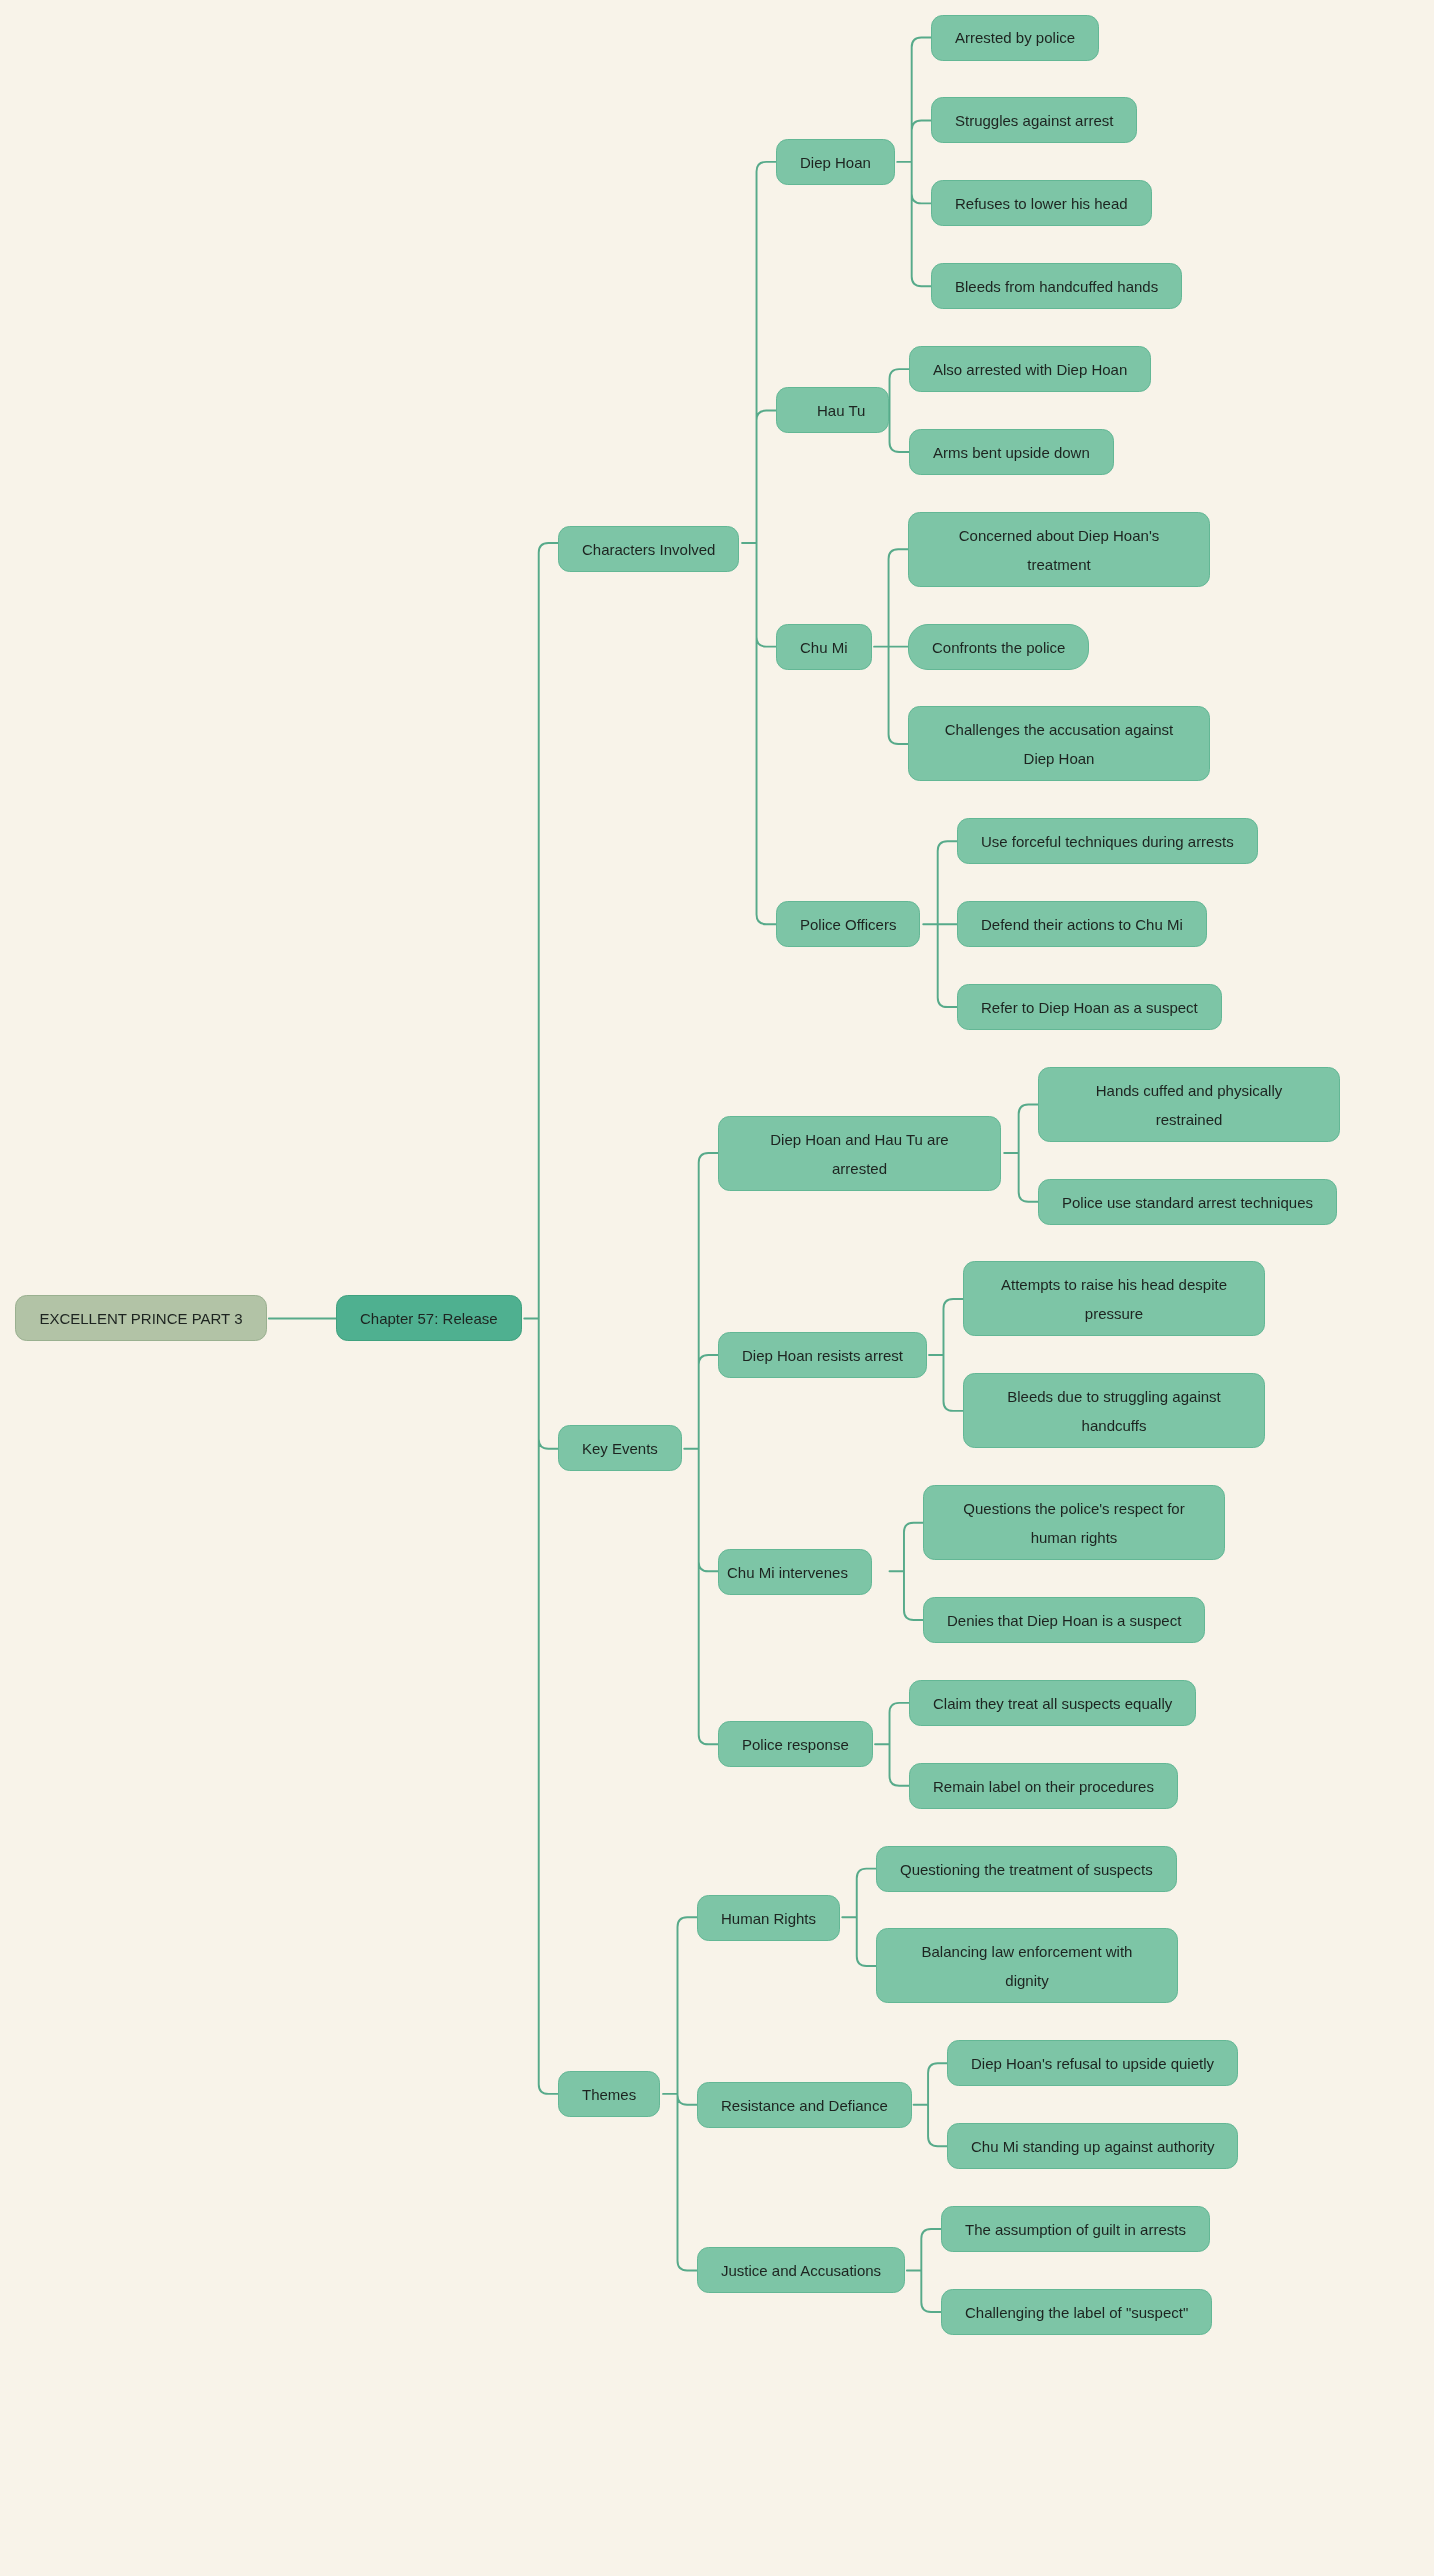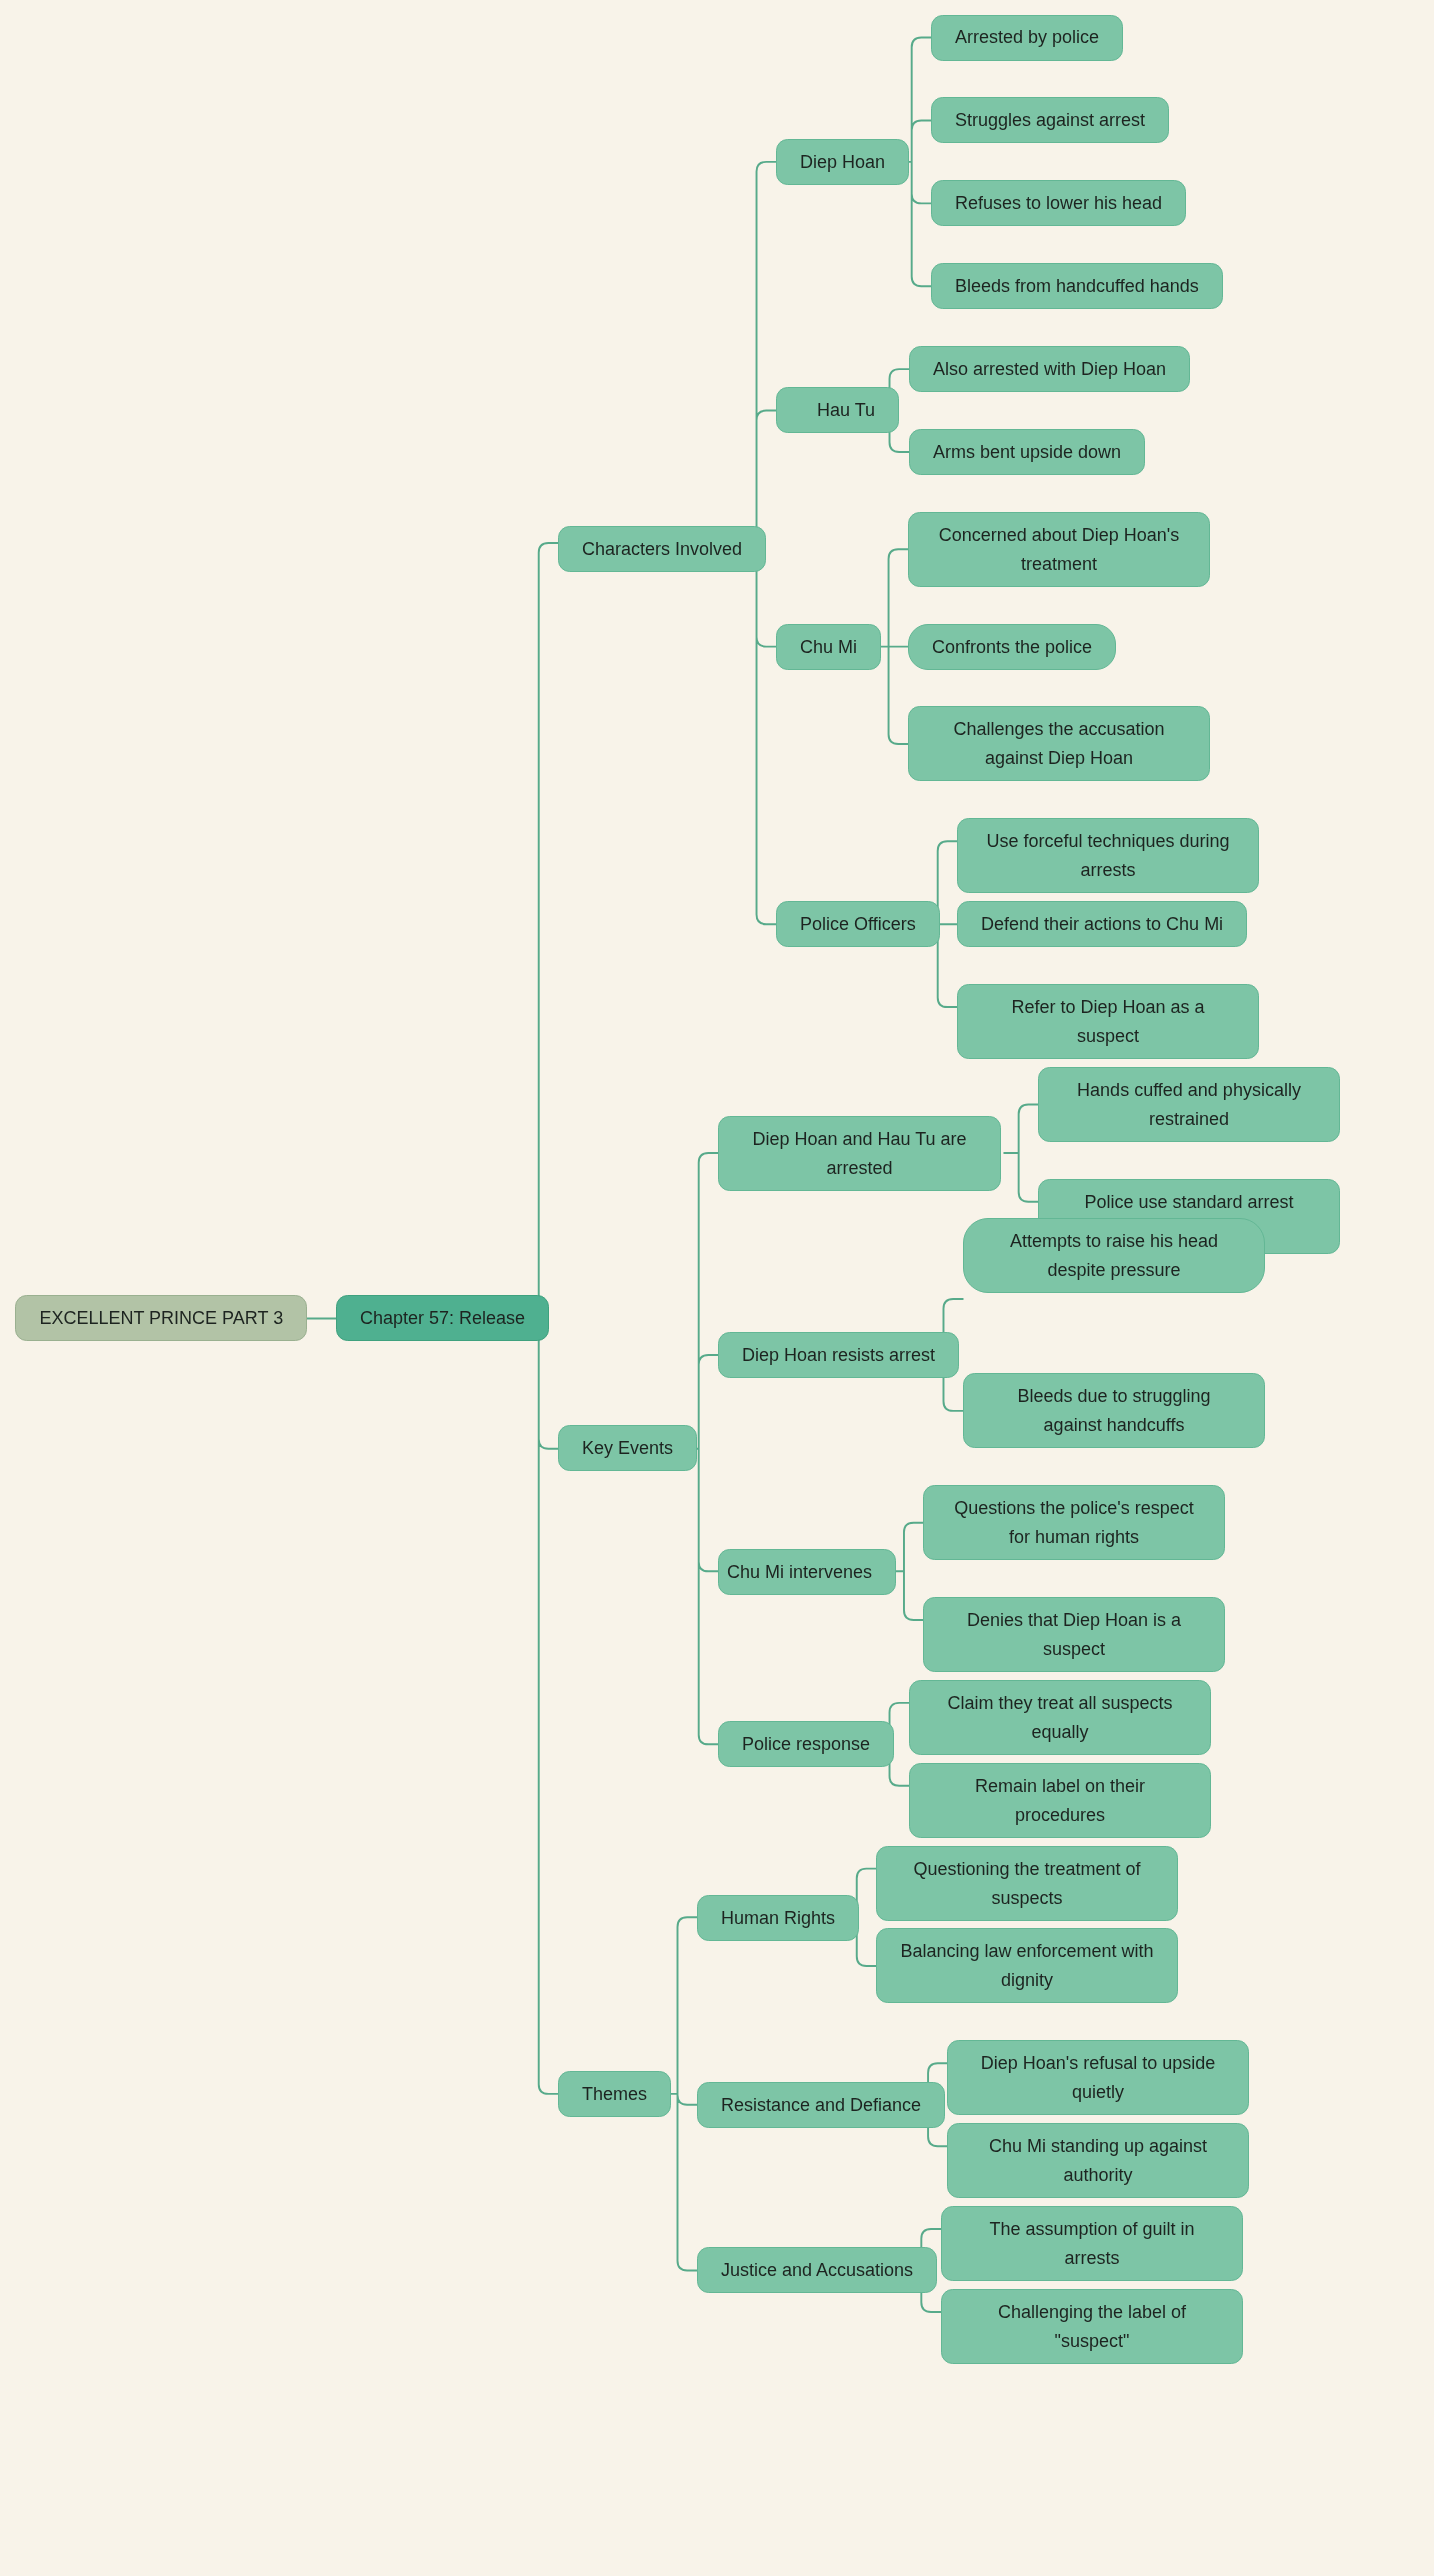--- a/index.html
+++ b/index.html
@@ -29,21 +29,21 @@
     stroke-linejoin: round;
   }
   .node {
     position: absolute;
     box-sizing: content-box;
     padding: 7.7px 23px;
     border-radius: 11.6px;
     background: var(--node-fill, #7dc5a6);
     border: 1.4px solid var(--node-border, #63b795);
     color: var(--text, #1d2420);
-    font-size: 18px;
+    font-size: 15px;
     line-height: 29px;
     text-align: center;
     cursor: default;
   }
   .leaf   { max-width: 254px; }
   .branch { max-width: 235px; }
   .chapter {
     background: var(--chapter-fill, #4fb090);
     border-color: var(--chapter-border, #3fa17e);
   }
@@ -77,21 +77,21 @@
     <div class="node leaf" style="left: 908px; top: 706px;">Challenges the accusation against Diep Hoan</div>
     <div class="node branch" style="left: 776px; top: 901px;">Police Officers</div>
     <div class="node leaf" style="left: 957px; top: 818px;">Use forceful techniques during arrests</div>
     <div class="node leaf" style="left: 957px; top: 901px;">Defend their actions to Chu Mi</div>
     <div class="node leaf" style="left: 957px; top: 984px;">Refer to Diep Hoan as a suspect</div>
     <div class="node branch" style="left: 558px; top: 1425px;">Key Events</div>
     <div class="node branch" style="left: 718px; top: 1116px;">Diep Hoan and Hau Tu are arrested</div>
     <div class="node leaf" style="left: 1038px; top: 1067px;">Hands cuffed and physically restrained</div>
     <div class="node leaf" style="left: 1038px; top: 1179px;">Police use standard arrest techniques</div>
     <div class="node branch" style="left: 718px; top: 1332px;">Diep Hoan resists arrest</div>
-    <div class="node leaf" style="left: 963px; top: 1218px; border-radius: 25px;">Attempts to raise his head despite pressure</div>
+    <div class="node leaf" style="left: 963px; top: 1261px;">Attempts to raise his head despite pressure</div>
     <div class="node leaf" style="left: 963px; top: 1373px;">Bleeds due to struggling against handcuffs</div>
     <div class="node branch" style="left: 718px; top: 1549px; padding-left: 8px;">Chu Mi intervenes</div>
     <div class="node leaf" style="left: 923px; top: 1485px;">Questions the police's respect for human rights</div>
     <div class="node leaf" style="left: 923px; top: 1597px;">Denies that Diep Hoan is a suspect</div>
     <div class="node branch" style="left: 718px; top: 1721px;">Police response</div>
     <div class="node leaf" style="left: 909px; top: 1680px;">Claim they treat all suspects equally</div>
     <div class="node leaf" style="left: 909px; top: 1763px;">Remain label on their procedures</div>
     <div class="node branch" style="left: 558px; top: 2071px;">Themes</div>
     <div class="node branch" style="left: 697px; top: 1895px;">Human Rights</div>
     <div class="node leaf" style="left: 876px; top: 1846px;">Questioning the treatment of suspects</div>

